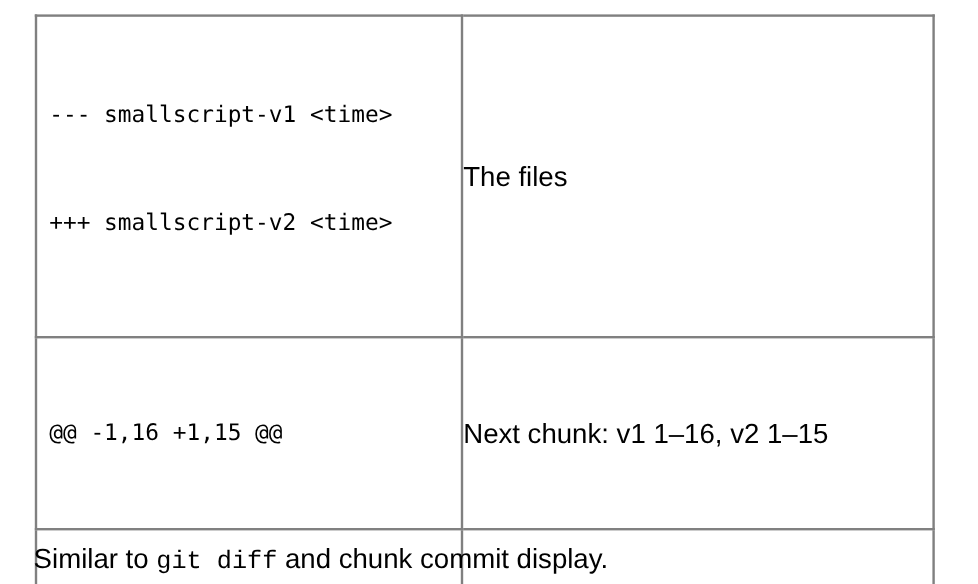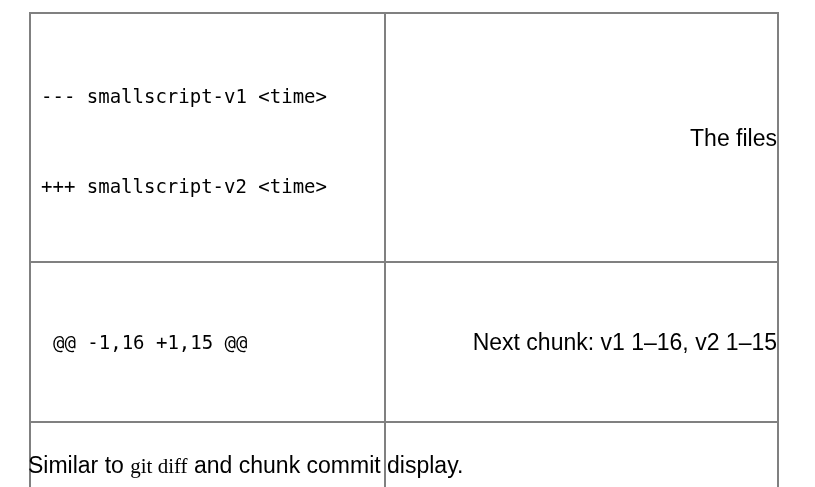--- a/index.html
+++ b/index.html
@@ -44,47 +44,46 @@
     padding: 8px 0 8px 10px;
     white-space: pre;
     letter-spacing: 0px;
   }
   .mono-cell .line {
     white-space: pre;
     display: block;
     height: 30px;
   }
 
-  .row-files .mono-cell   { padding: 7px 0 0 10px; }
-  .row-hunk  .mono-cell   { padding: 4px 0 4px 22px; }
+  .row-files .mono-cell   { padding: 7px 0 19px 10px; }
+  .row-hunk  .mono-cell   { padding: 4px 0 4px 10px; }
   .row-body  .mono-cell   { padding: 10px 0 10px 10px; }
 
   
   .note-cell {
     font-family: "Liberation Sans", sans-serif;
     font-size: 23px;
     line-height: 28px;
     padding: 0 0 0 14px;
     white-space: nowrap;
-    text-align: right;
   }
 
   
   .caption {
     position: absolute;
     left: 28px;
     top: 450px;
     font-family: "Liberation Sans", sans-serif;
     font-size: 23px;
     line-height: 30px;
     white-space: pre;
     color: #000000;
   }
   .caption .mono {
-    font-family: Liberation Serif, serif;
+    font-family: Liberation Mono, monospace;
     font-size: 21px;
   }
 </style>
 </head>
 <body>
 
 <table class="diff-table">
   <colgroup>
     <col class="col-left">
     <col class="col-right">

